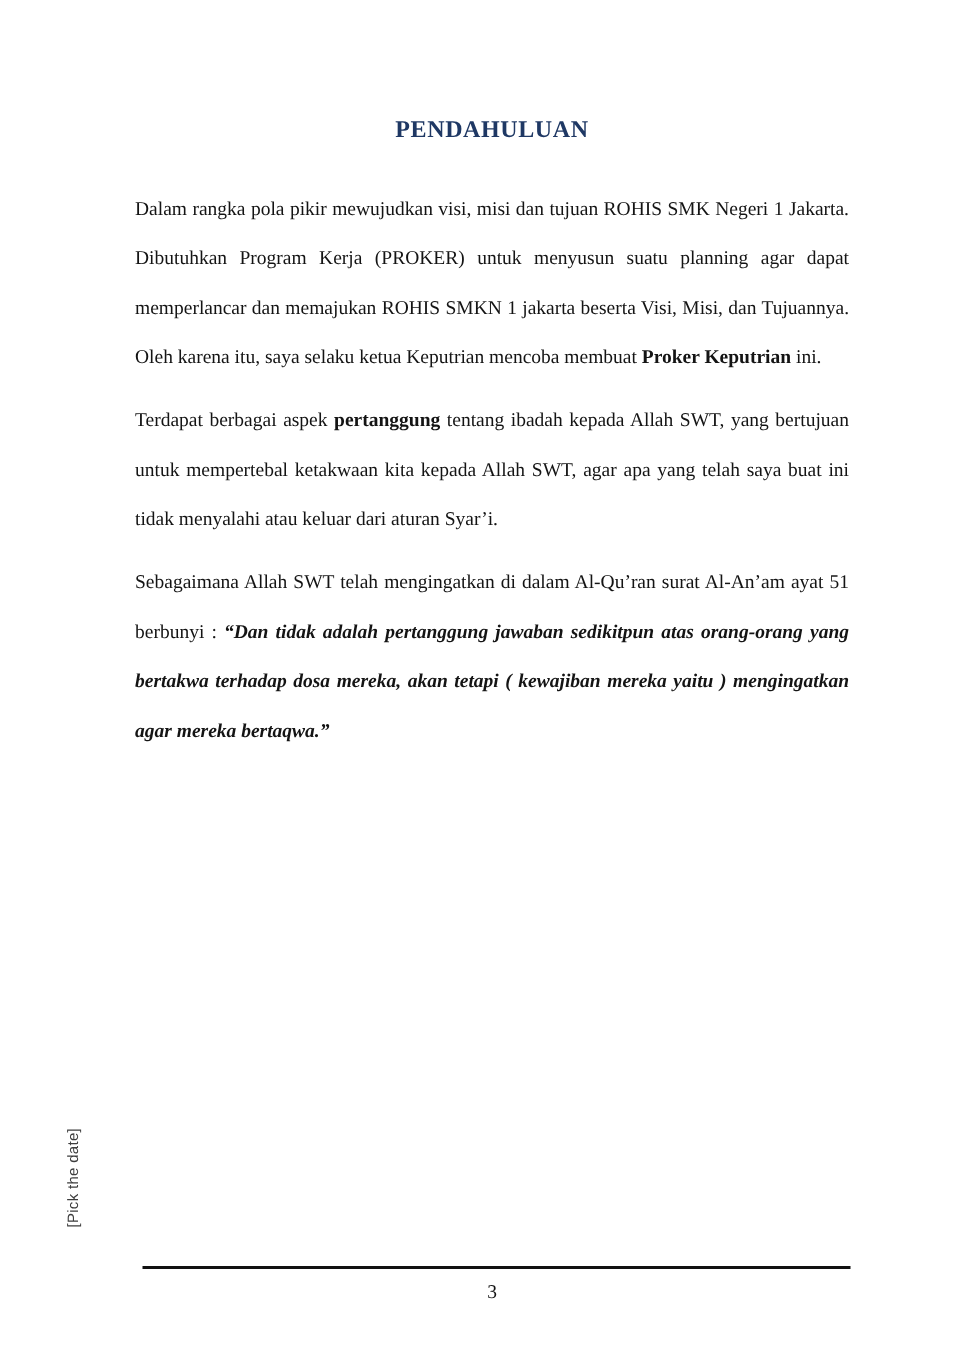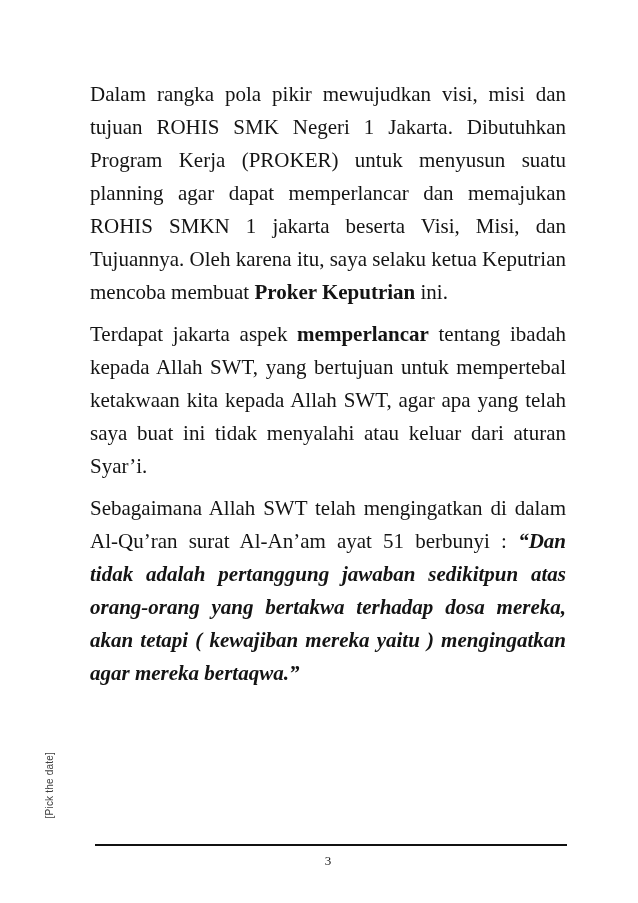--- a/index.html
+++ b/index.html
@@ -24,21 +24,21 @@
   .doc-title {
     text-align: center;
     color: #1f3864;
     font-size: 16px;
     font-weight: bold;
     letter-spacing: 0.4px;
     margin: 0 0 26px 0;
   }
   .para {
     text-align: justify;
-    font-size: 21px;
+    font-size: 13px;
     line-height: 33px;
     color: #141414;
     margin: 0 0 9px 0;
   }
   .run-bold { font-weight: bold; }
   .run-bold-italic { font-weight: bold; font-style: italic; }
   .sidebar-date {
     position: absolute;
     left: 44px;
     top: 752px;
@@ -70,24 +70,25 @@
 </style>
 </head>
 <body>
 
 <div class="page">
 
   <div class="sidebar-date">[Pick the date]</div>
 
   <div class="doc-body">
 
+    <h1 class="doc-title">PENDAHULUAN</h1>
 
     <p class="para"><span class="run">Dalam rangka pola pikir mewujudkan visi, misi dan tujuan ROHIS SMK Negeri 1 Jakarta. Dibutuhkan Program Kerja (PROKER) untuk menyusun suatu planning agar dapat memperlancar dan memajukan ROHIS SMKN 1 jakarta beserta Visi, Misi, dan Tujuannya. Oleh karena itu, saya selaku ketua Keputrian mencoba membuat </span><span class="run-bold">Proker Keputrian</span><span class="run"> ini.</span></p>
 
-    <p class="para"><span class="run">Terdapat jakarta aspek </span><span class="run-bold">memperlancar</span><span class="run"> tentang ibadah kepada Allah SWT, yang bertujuan untuk mempertebal ketakwaan kita kepada Allah SWT, agar apa yang telah saya buat ini tidak menyalahi atau keluar dari aturan Syar’i.</span></p>
+    <p class="para"><span class="run">Terdapat berbagai aspek </span><span class="run-bold">pertanggung</span><span class="run"> tentang ibadah kepada Allah SWT, yang bertujuan untuk mempertebal ketakwaan kita kepada Allah SWT, agar apa yang telah saya buat ini tidak menyalahi atau keluar dari aturan Syar’i.</span></p>
 
     <p class="para"><span class="run">Sebagaimana Allah SWT telah mengingatkan di dalam Al-Qu’ran surat Al-An’am ayat 51 berbunyi : </span><span class="run-bold-italic">“Dan tidak adalah pertanggung jawaban sedikitpun atas orang-orang yang bertakwa terhadap dosa mereka, akan tetapi ( kewajiban mereka yaitu ) mengingatkan agar mereka bertaqwa.”</span></p>
 
   </div>
 
   <div class="footer-rule"></div>
 
   <div class="page-number">3</div>
 
 </div>

